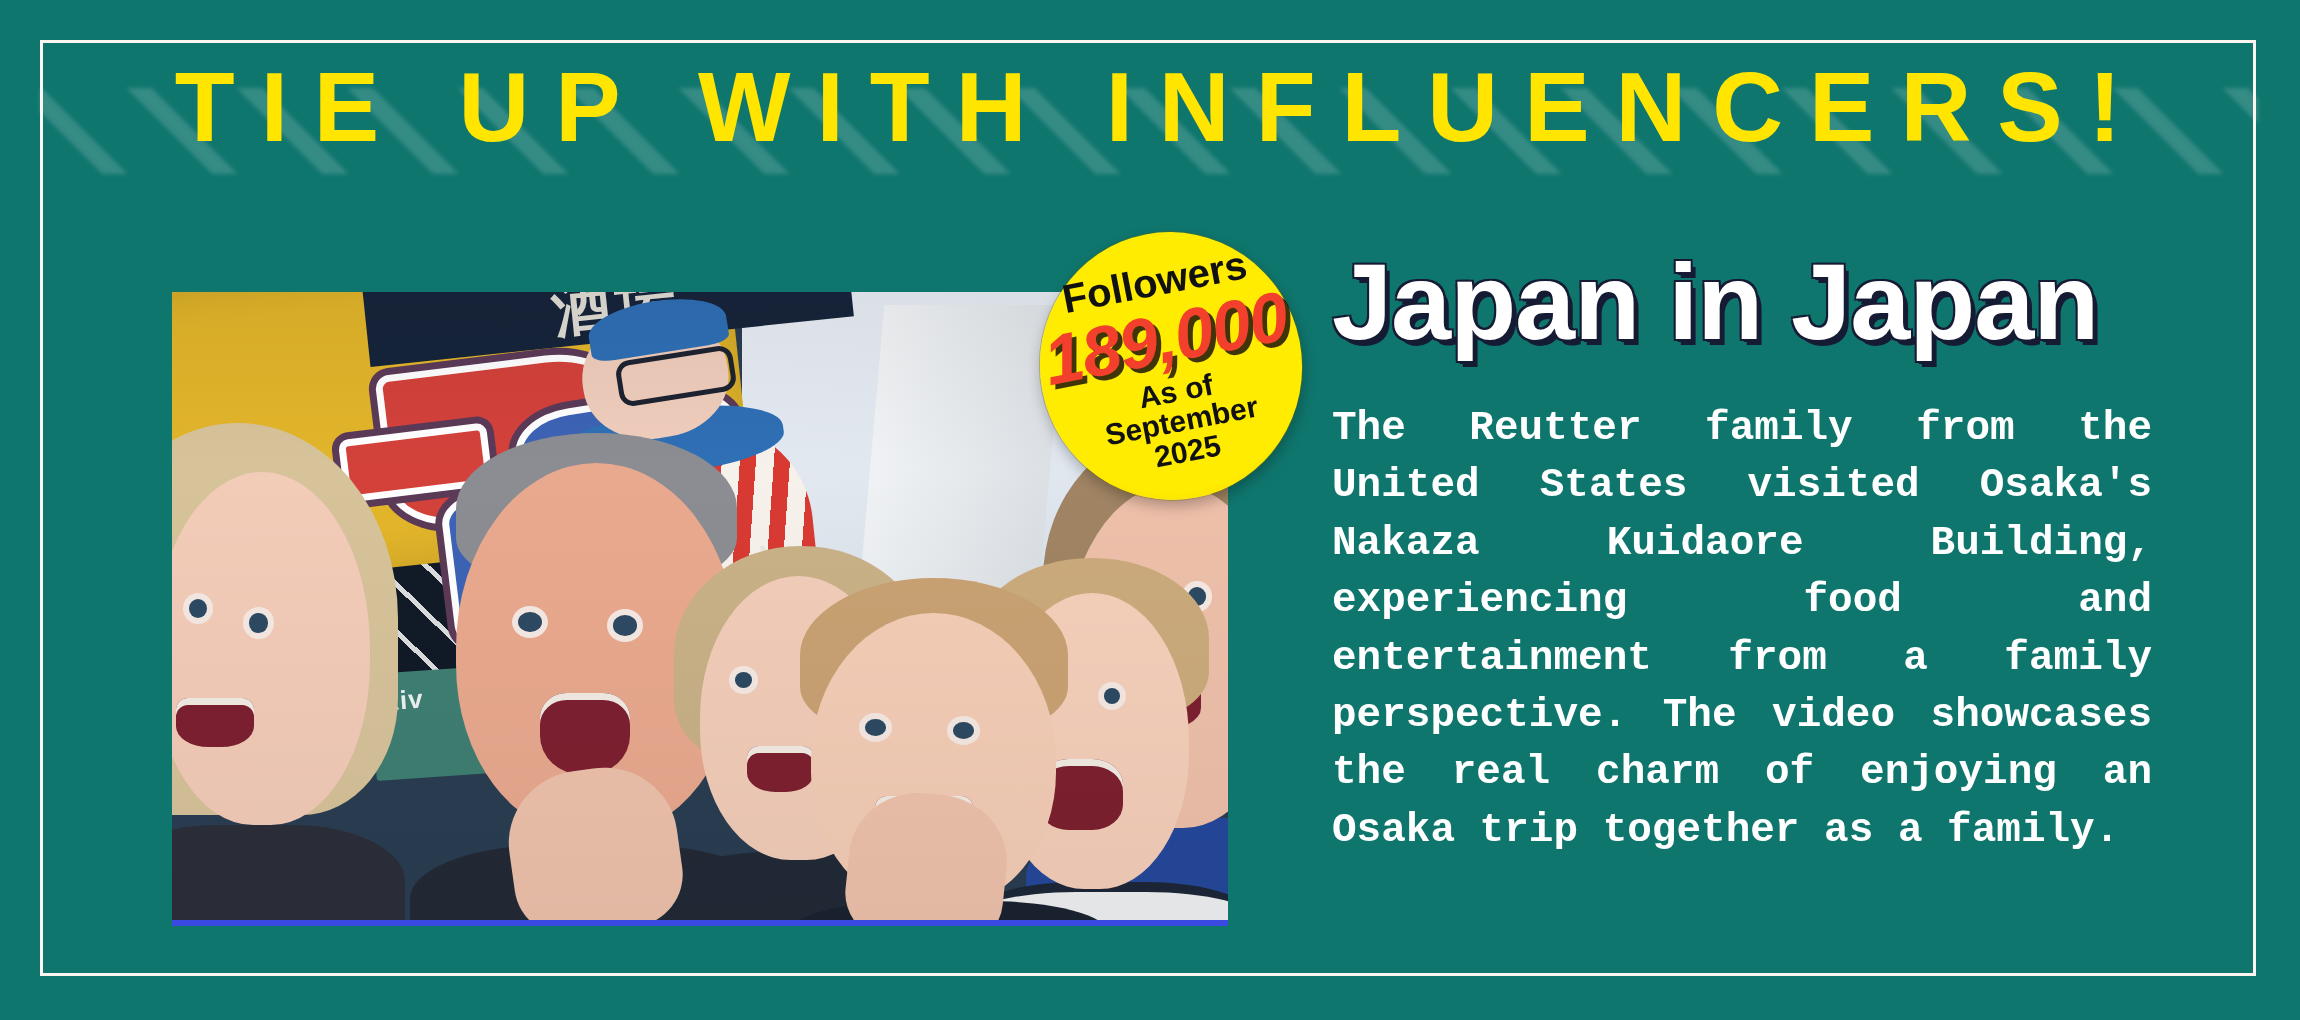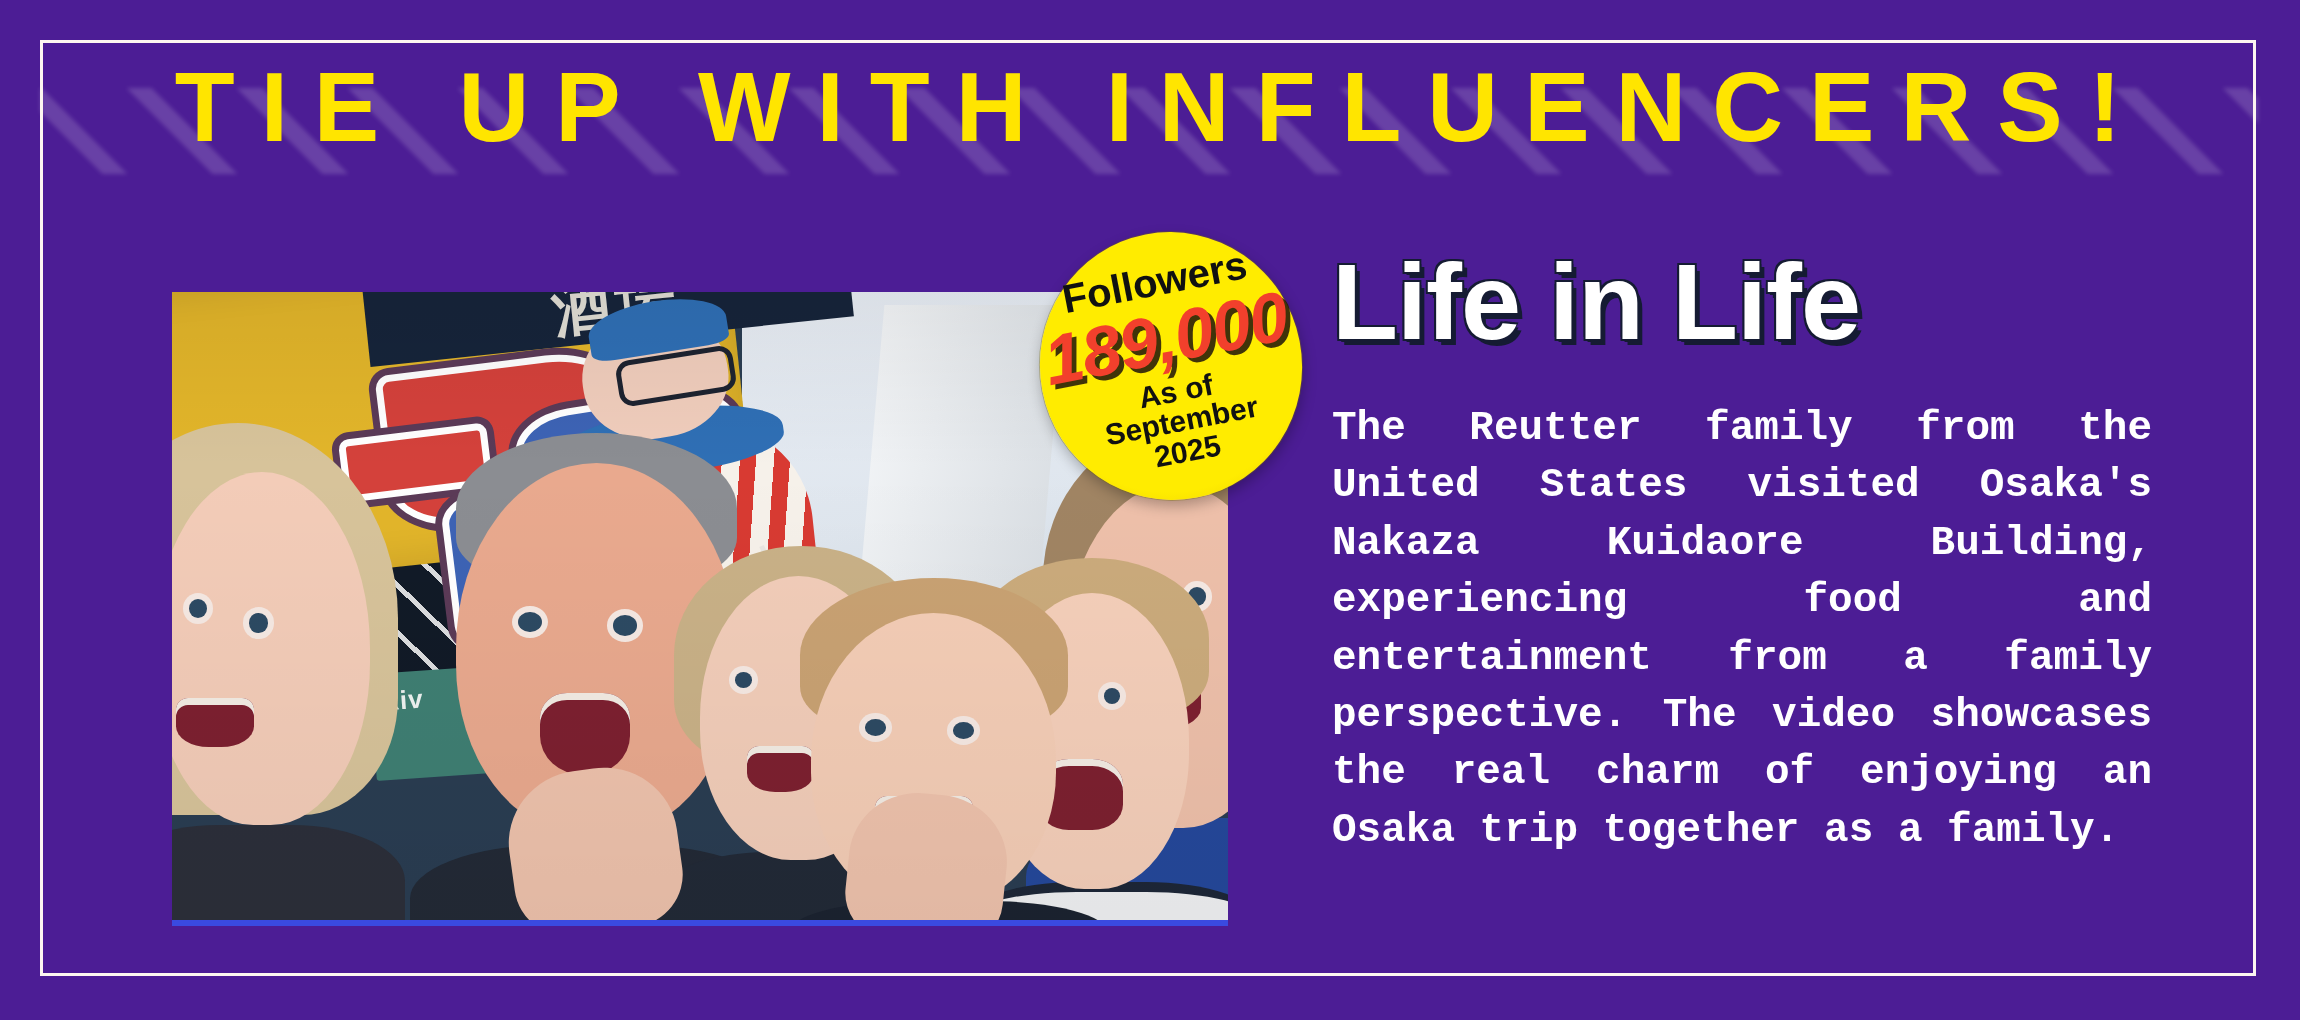--- a/index.html
+++ b/index.html
@@ -9,21 +9,21 @@
   }
   body {
     font-family: "Liberation Sans", sans-serif;
   }
 
   
   .banner {
     position: relative;
     width: 2300px;
     height: 1020px;
-    background: #4c1d95;
+    background: #0f766e;
     overflow: hidden;
   }
 
   
   .stripe-band {
     position: absolute;
     left: 40px;
     top: 88px;
     width: 2218px;
     height: 86px;
@@ -460,17 +460,17 @@
       <div class="badge-label">Followers</div>
       <div class="badge-number">189,000</div>
       <div class="badge-sub">
         <div>As of</div>
         <div>September</div>
         <div>2025</div>
       </div>
     </div>
   </div>
 
-  <div class="title">Life in Life</div>
+  <div class="title">Japan in Japan</div>
 
   <div class="body-text">The Reutter family from the United States visited Osaka's Nakaza Kuidaore Building, experiencing food and entertainment from a family perspective. The video showcases the real charm of enjoying an Osaka trip together as a family.</div>
 
 </div>
 
 </body></html>

